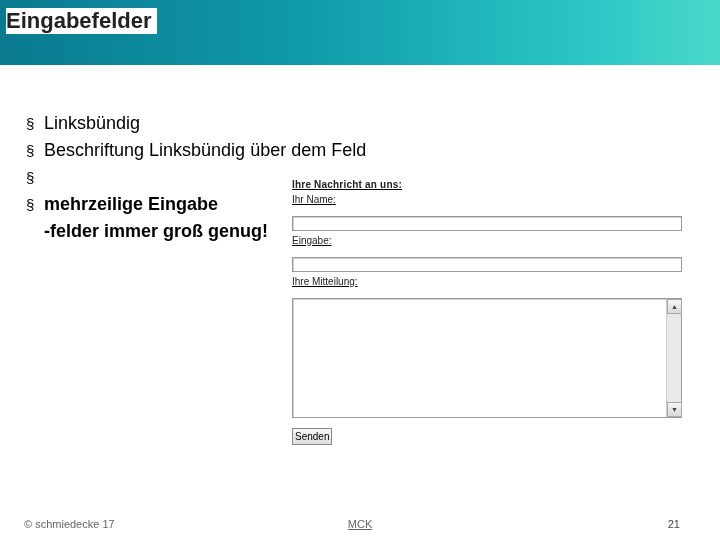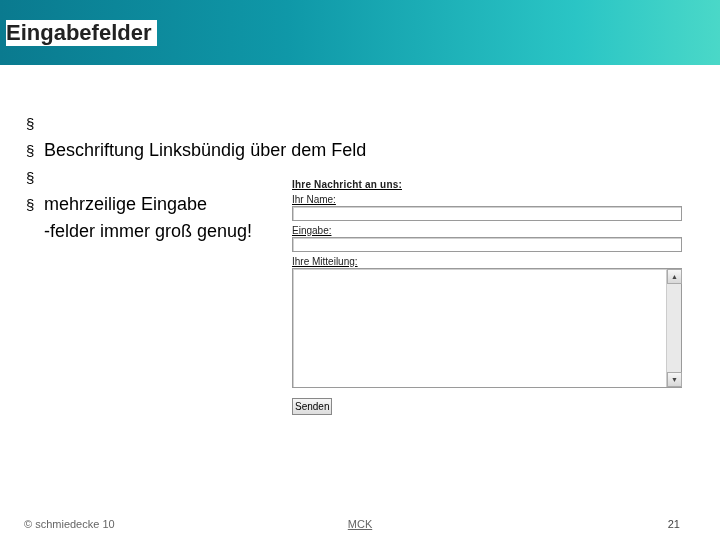--- a/index.html
+++ b/index.html
@@ -7,21 +7,21 @@
       width: 720px;
       height: 540px;
       font-family: Arial, Helvetica, sans-serif;
       background: #fff;
       position: relative;
     }
     .header {
       width: 100%;
       height: 65px;
       background: linear-gradient(to right, #0a7a8f 0%, #0f98a8 40%, #2ac5c5 80%, #4ad8c8 100%);
-      padding: 20px 0 0 6px;
+      padding: 8px 0 0 6px;
     }
     .header-title {
       background: #fff;
       display: inline-block;
       padding: 0 6px 0 0;
       font-size: 22px;
       font-weight: bold;
       color: #222;
       line-height: 1.2;
     }
@@ -64,21 +64,21 @@
       font-size: 10px;
       letter-spacing: 0.2px;
     }
     .form-row {
       margin-bottom: 2px;
     }
     .form-label {
       font-size: 10px;
       color: #222;
       margin-top: 4px;
-      margin-bottom: 1px;
+      margin-bottom: 11px;
     }
     .form-input {
       width: 390px;
       height: 15px;
       border: 1px solid #9a9a9a;
       background: #fff;
       box-shadow: inset 1px 1px 0 #d0d0d0;
       display: block;
     }
     .textarea-wrap {
@@ -141,31 +141,32 @@
 <body>
 
 <div class="header">
   <span class="header-title">Eingabefelder</span>
 </div>
 
 <div class="content">
   <ul class="bullets">
     <li>
       <span class="bullet-mark">§</span>
+      <span class="bullet-text">Linksbündig</span>
     </li>
     <li>
       <span class="bullet-mark">§</span>
       <span class="bullet-text">Beschriftung Linksbündig über dem Feld</span>
     </li>
     <li>
       <span class="bullet-mark">§</span>
     </li>
     <li>
       <span class="bullet-mark">§</span>
-      <span class="bullet-text" style="white-space:pre-line;">mehrzeilige Eingabe
+      <span class="bullet-text" style="white-space:pre-line;font-weight:bold;">mehrzeilige Eingabe
 -felder immer groß genug!</span>
     </li>
   </ul>
 
   <div class="form-mock">
     <div class="form-title">Ihre Nachricht an uns:</div>
 
     <div class="form-row">
       <div class="form-label">Ihr Name:</div>
       <div class="form-input"></div>
@@ -185,16 +186,16 @@
           <div class="sb-arrow sb-dn">▼</div>
         </div>
       </div>
     </div>
 
     <div class="send-btn">Senden</div>
   </div>
 </div>
 
 <div class="footer">
-  <span>© schmiedecke 10</span>
+  <span>© schmiedecke 17</span>
   <span class="center">MCK</span>
   <span class="right">21</span>
 </div>
 
 </body></html>

